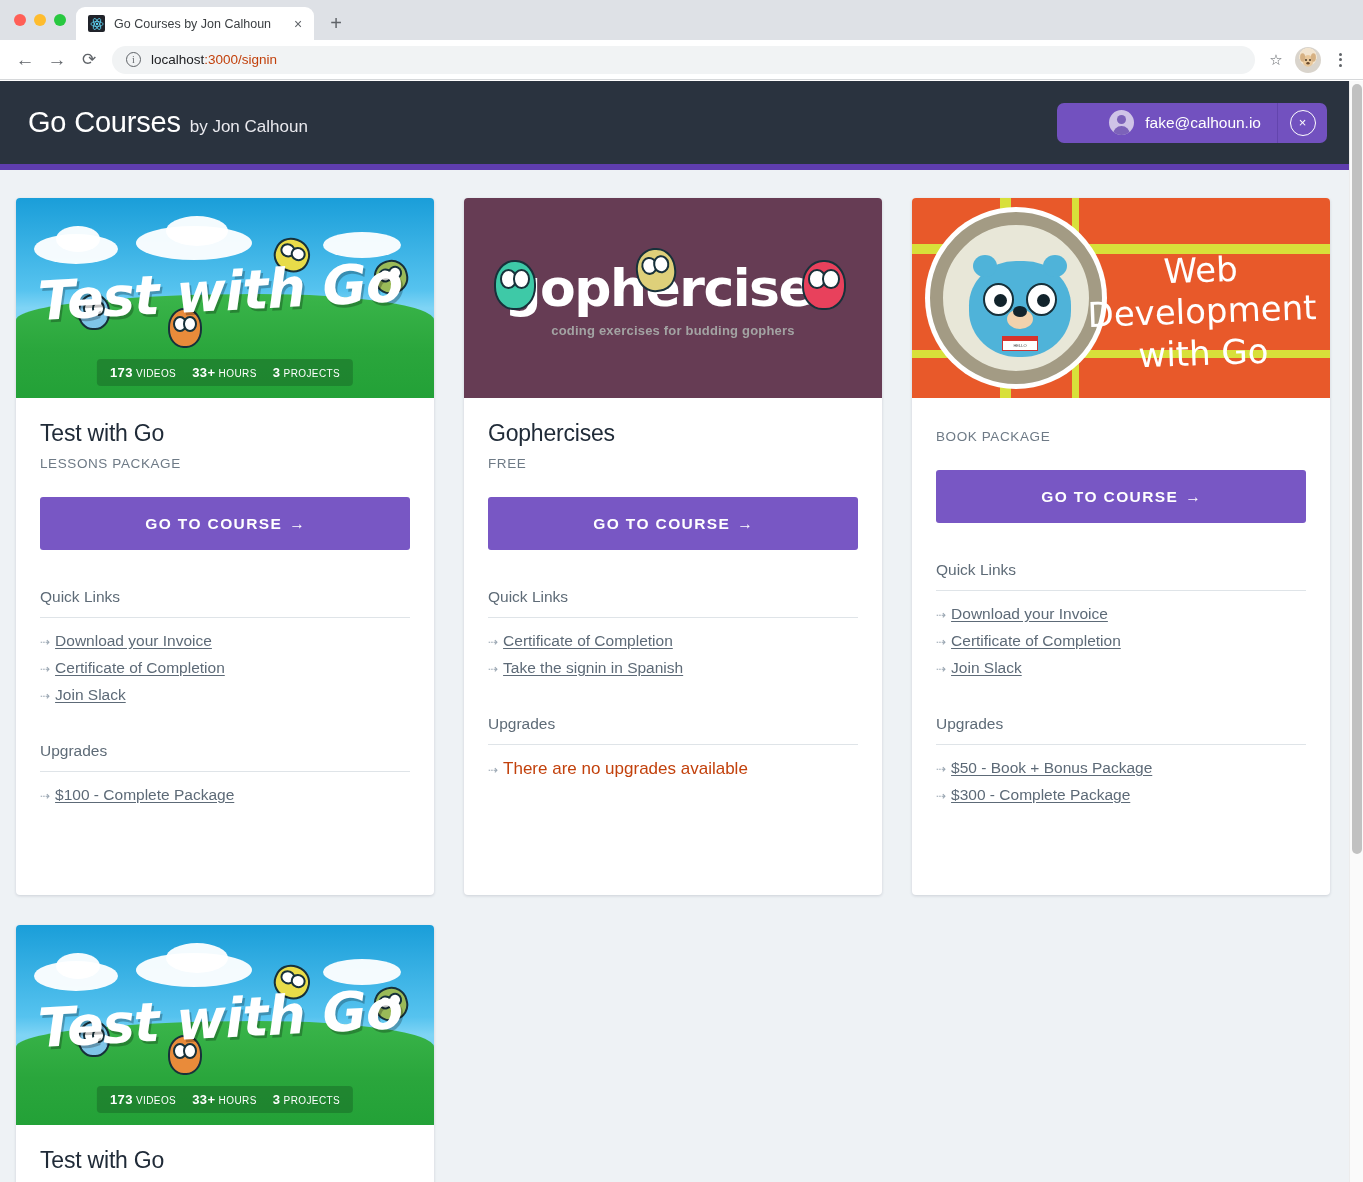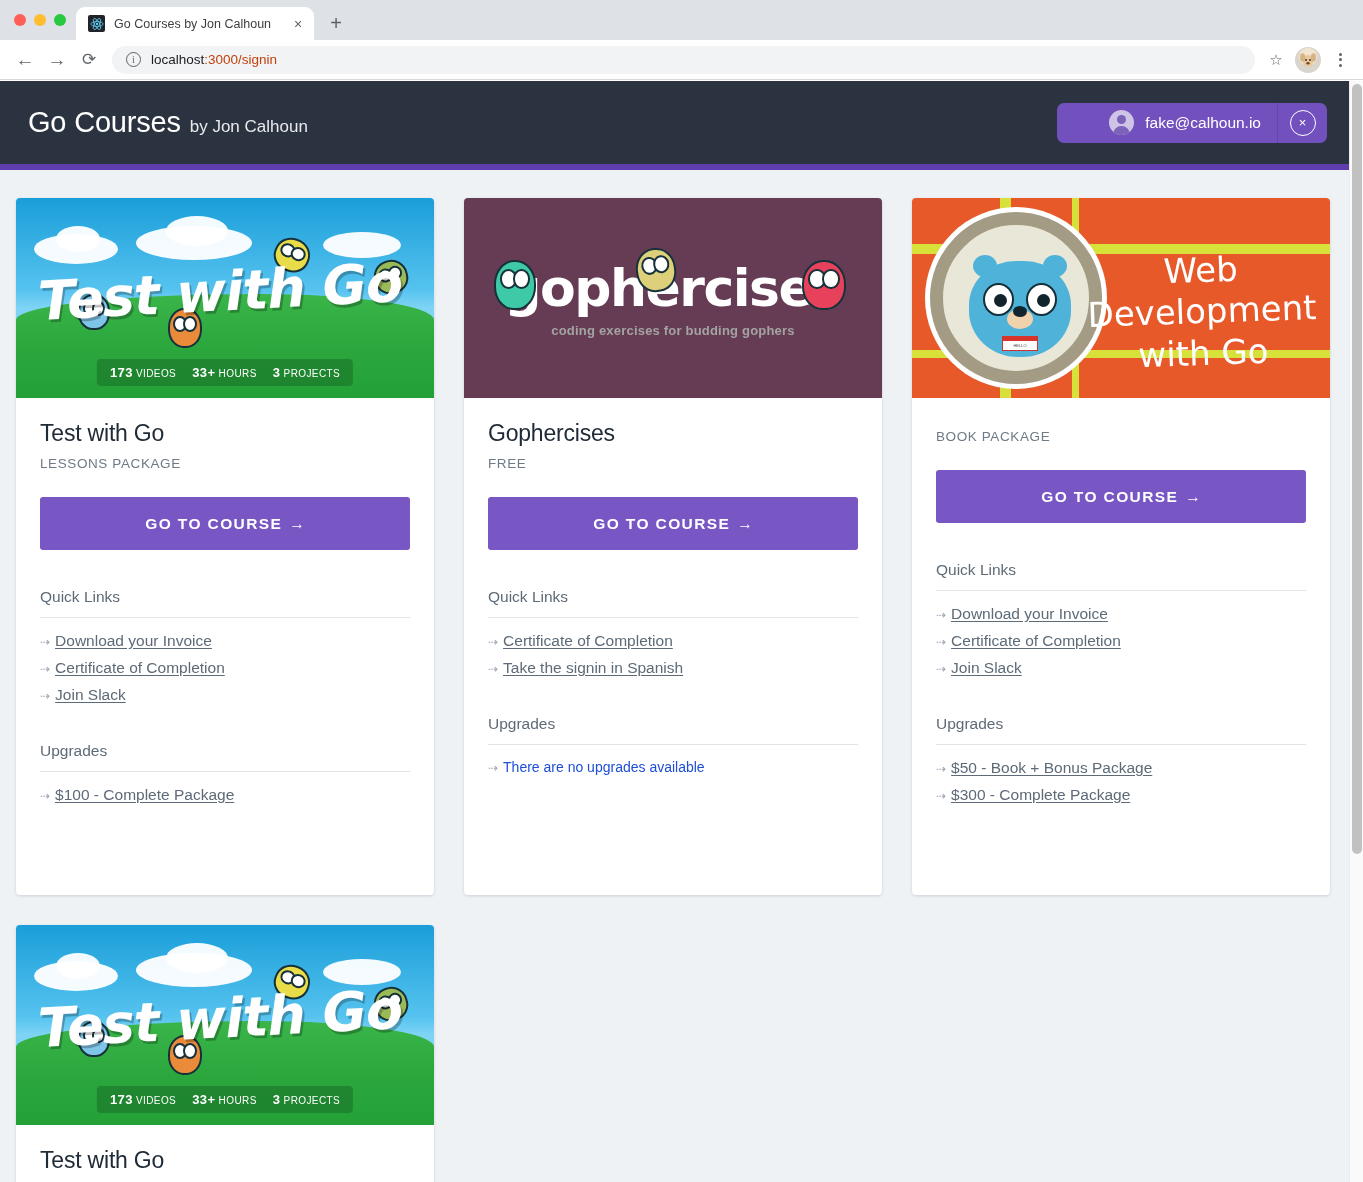--- a/index.html
+++ b/index.html
@@ -156,21 +156,21 @@
     font-size: 15.5px; color: #5e6b77; margin-top: 38px; padding-bottom: 11px;
     border-bottom: 1px solid #dfe4e8;
   }
   .links { list-style: none; margin-top: 14px; }
   .links li { display: flex; align-items: baseline; gap: 5px; margin-bottom: 9px; }
   .bullet-arrow { color: #9aa6b2; font-size: 12px; flex: none; line-height: 1; }
   .links a {
     font-size: 15.5px; color: #5d6a77; text-decoration: underline;
     text-underline-offset: 2px; cursor: pointer;
   }
-  .links span.plain { font-size: 14px; color: #1d4ed8; }
+  .links span.plain { font-size: 17px; color: #c2410c; }
 
   
   .bn-test { background: linear-gradient(#1a9ed9 0%, #56c3ef 46%, #7fd4f5 55%); }
   .bn-test .grass {
     position: absolute; left: 0; right: 0; bottom: 0; height: 104px;
     background: linear-gradient(#3ab54a 0%, #2aa63c 55%, #23a137 100%);
     border-radius: 58% 42% 0 0 / 26px 26px 0 0;
   }
   .bn-test .cloud { position: absolute; background: #fff; border-radius: 50%; opacity: .95; }
   .bn-test .gword {

